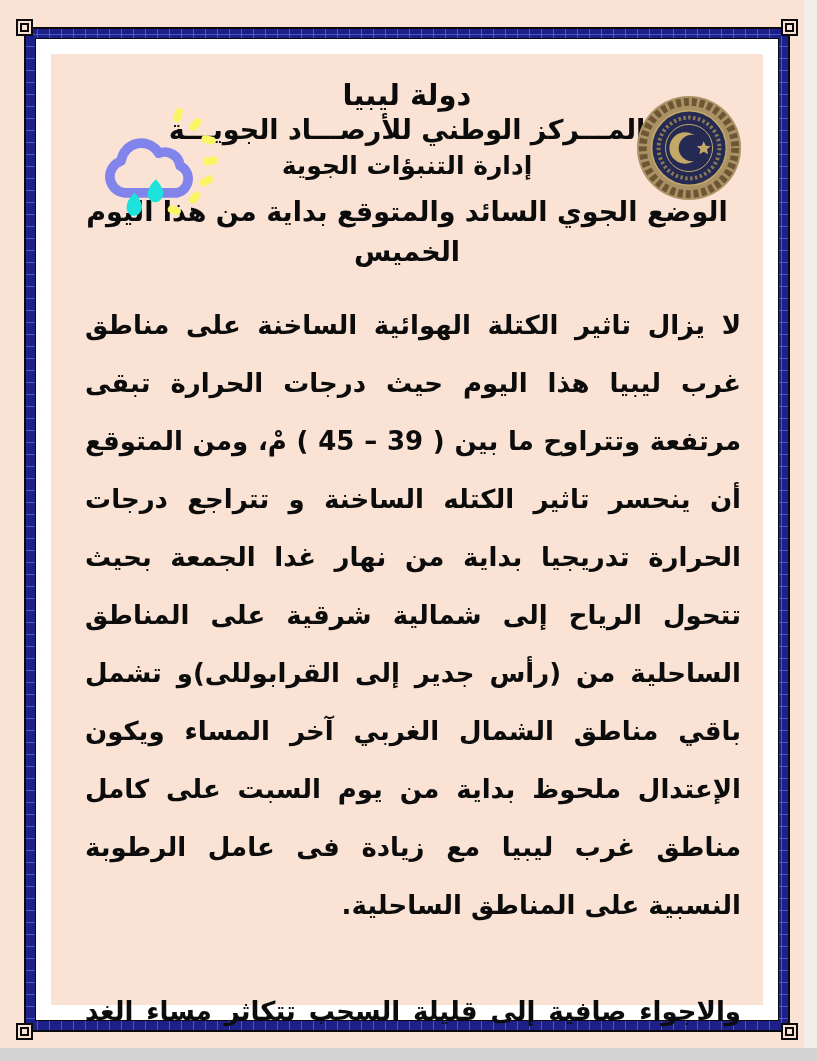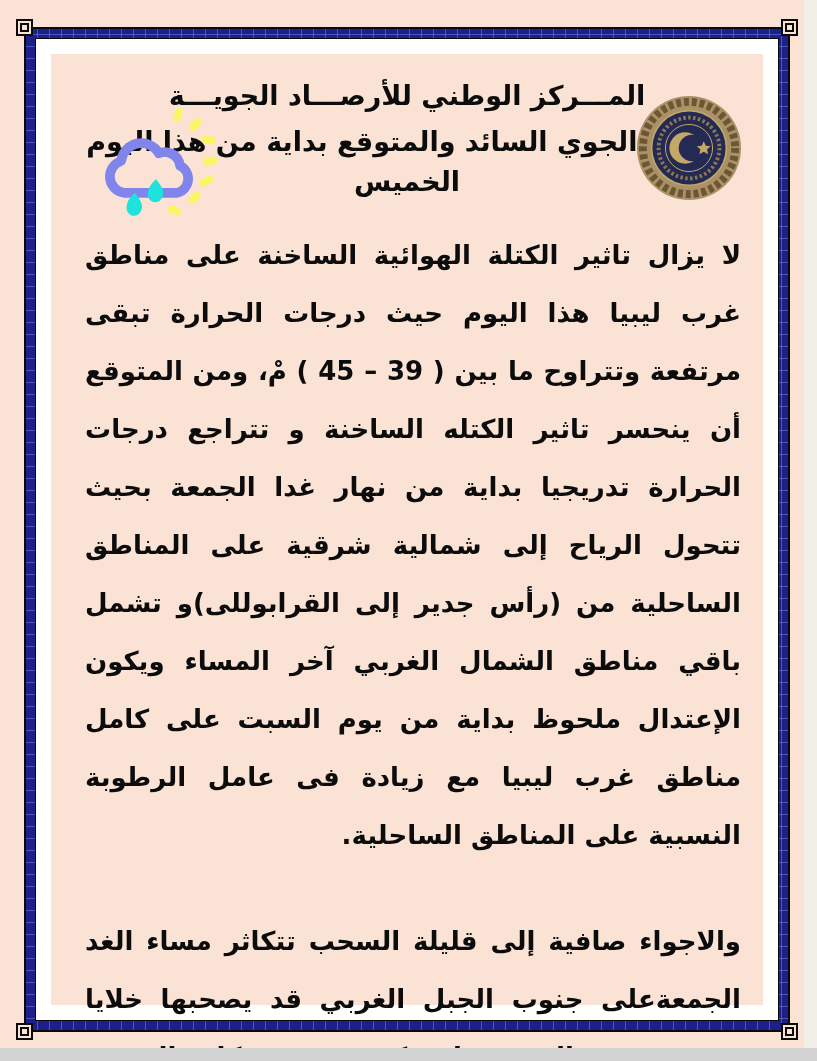--- a/index.html
+++ b/index.html
@@ -134,21 +134,23 @@
                 <circle cx="55" cy="55" r="38" fill="#242a54" stroke="#c3a967" stroke-width="1.5"></circle>
                 <circle cx="55" cy="55" r="31" fill="none" stroke="#9c8754" stroke-width="4" stroke-dasharray="2.5 2.5" opacity="0.85"></circle>
                 <circle cx="55" cy="55" r="24" fill="none" stroke="#c3a967" stroke-width="1"></circle>
 
                 <circle cx="51" cy="55" r="16" fill="#c3a967"></circle>
                 <circle cx="58" cy="55" r="13.5" fill="#242a54"></circle>
 
                 <path d="M70 48 l2.1 4.6 5 .5 -3.7 3.3 1 4.9 -4.4 -2.5 -4.4 2.5 1 -4.9 -3.7 -3.3 5 -.5 z" fill="#c3a967"></path>
               </svg>
 
+              <div class="t-country">دولة ليبيا</div>
               <div class="t-center">المـــركز الوطني للأرصـــاد الجويـــة</div>
+              <div class="t-dept">إدارة التنبؤات الجوية</div>
             </div>
 
             <div class="t-subject1">الوضع الجوي السائد والمتوقع بداية من هذا اليوم الخميس</div>
 
             <div class="body-text para1">لا يزال تاثير الكتلة الهوائية الساخنة على مناطق غرب ليبيا هذا اليوم حيث درجات الحرارة تبقى مرتفعة وتتراوح ما بين ( 39 – 45 ) مْ، ومن المتوقع أن ينحسر تاثير الكتله الساخنة و تتراجع درجات الحرارة تدريجيا بداية من نهار غدا الجمعة بحيث تتحول الرياح إلى شمالية شرقية على المناطق الساحلية من  (رأس جدير إلى القرابوللى)و تشمل باقي مناطق الشمال الغربي آخر المساء ويكون الإعتدال ملحوظ بداية من يوم السبت على كامل مناطق غرب ليبيا مع زيادة فى عامل الرطوبة النسبية على المناطق الساحلية.</div>
             <div class="body-text para2">والاجواء صافية إلى قليلة السحب تتكاثر مساء الغد الجمعةعلى جنوب الجبل الغربي  قد يصحبها خلايا رعدية، ومن المتوقع ان تكون فرصة تكاثر السحب افضل منتصف الاسبوع القادم لتشمل عدة مناطق من شمال ليبيا .</div>
 
           </div>
         </div>
       </div>

